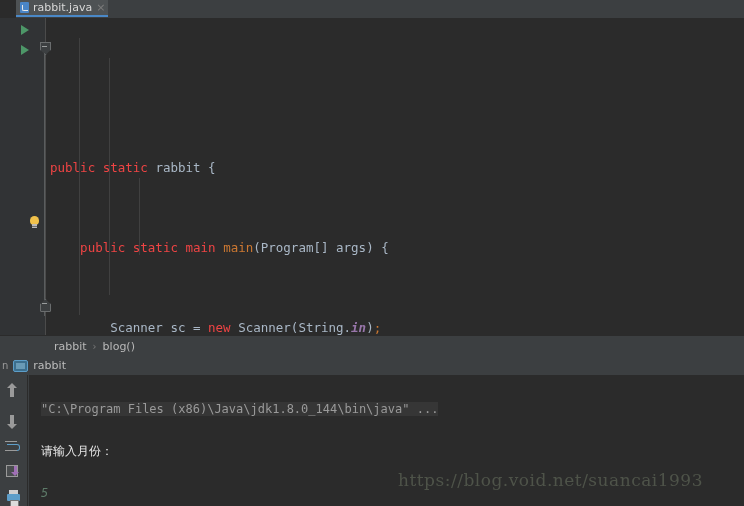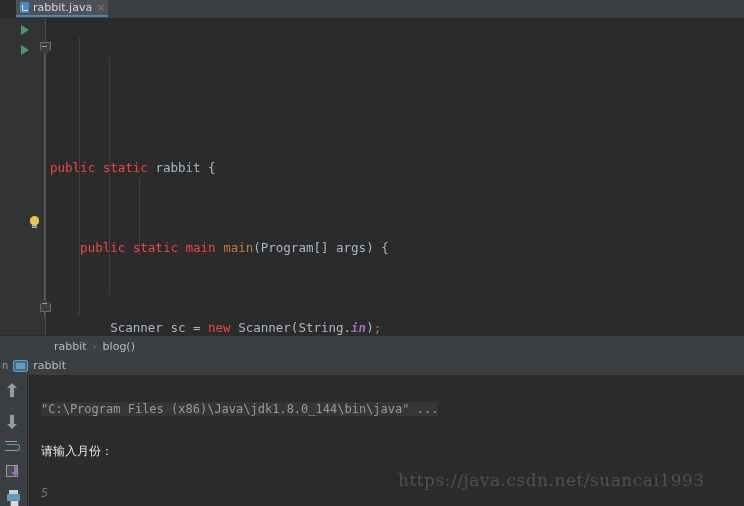--- a/index.html
+++ b/index.html
@@ -429,15 +429,15 @@
     <div class="console">
 <div><span class="c-cmd">"C:\Program Files (x86)\Java\jdk1.8.0_144\bin\java" ...</span></div>
 <div class="c-out">请输入月份：</div>
 <div class="c-in">5</div>
 
 
 
     </div>
   </div>
 
-  <div class="watermark">https://java.csdn.net/suancai1993</div>
+  <div class="watermark">https://blog.void.net/suancai1993</div>
 
 </div>
 
 </body></html>

